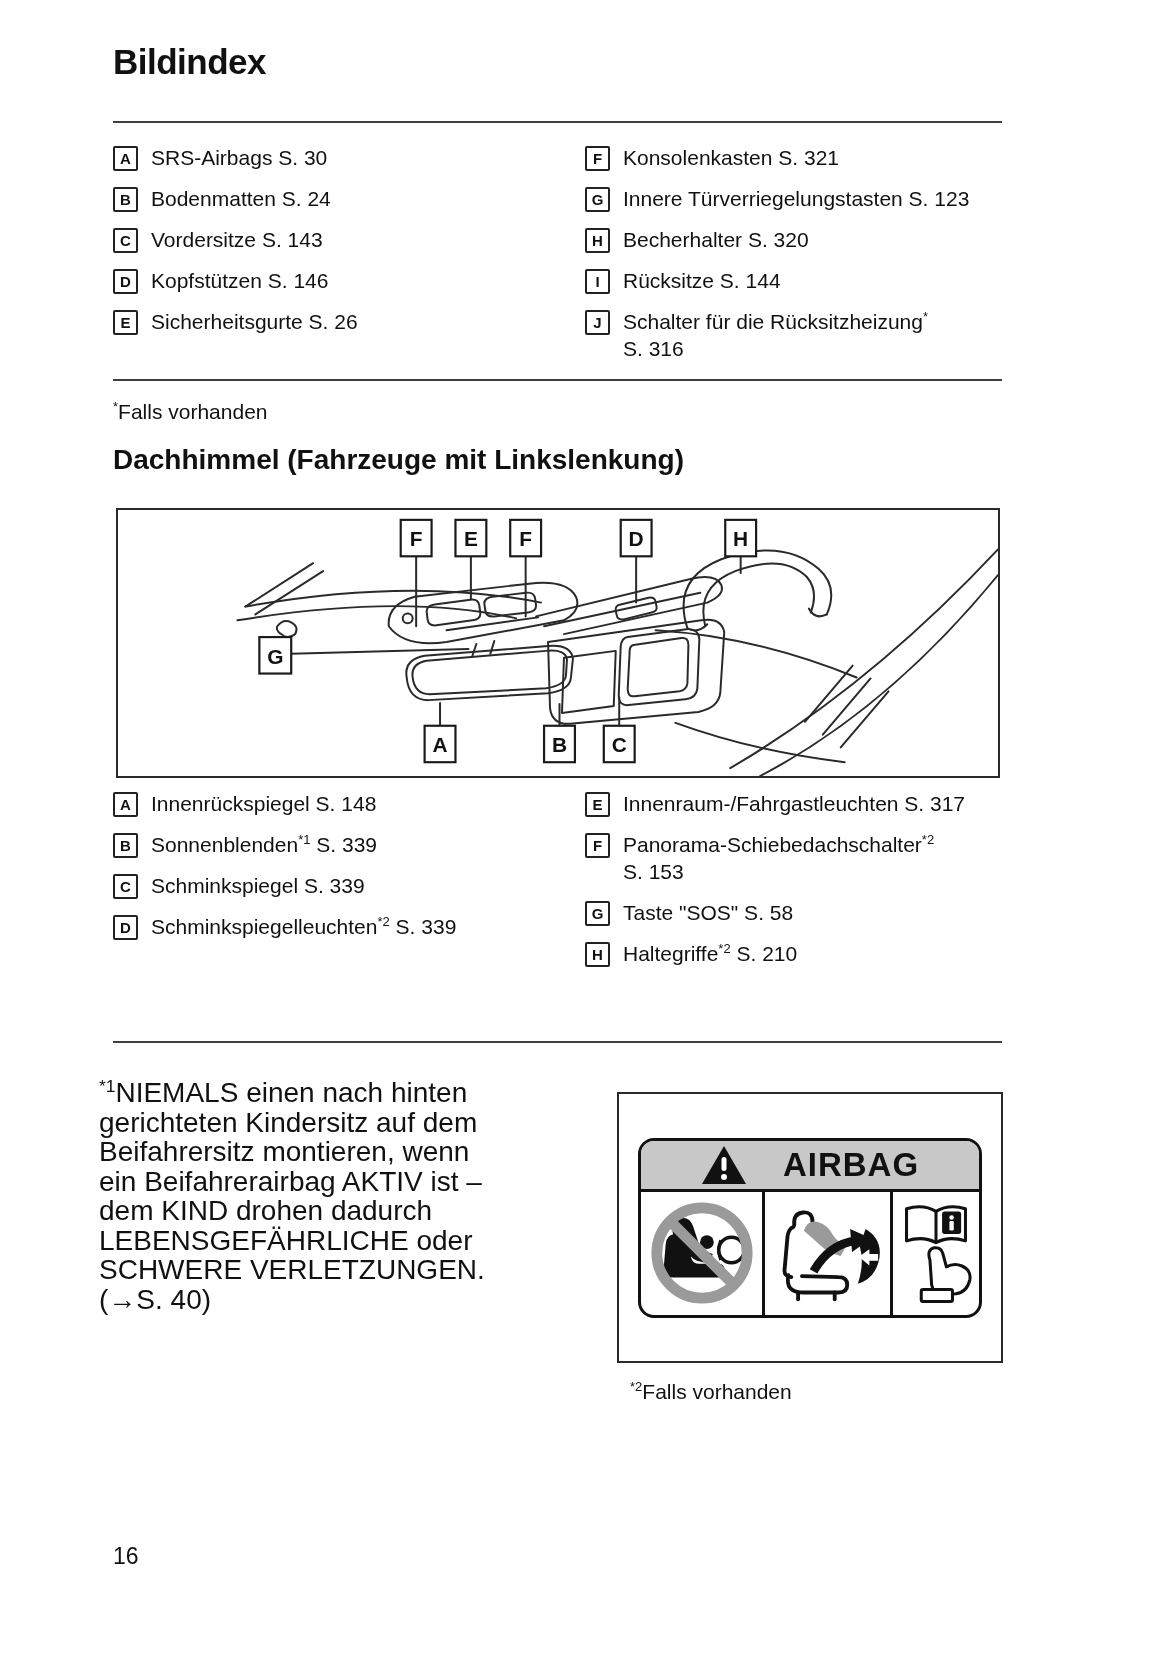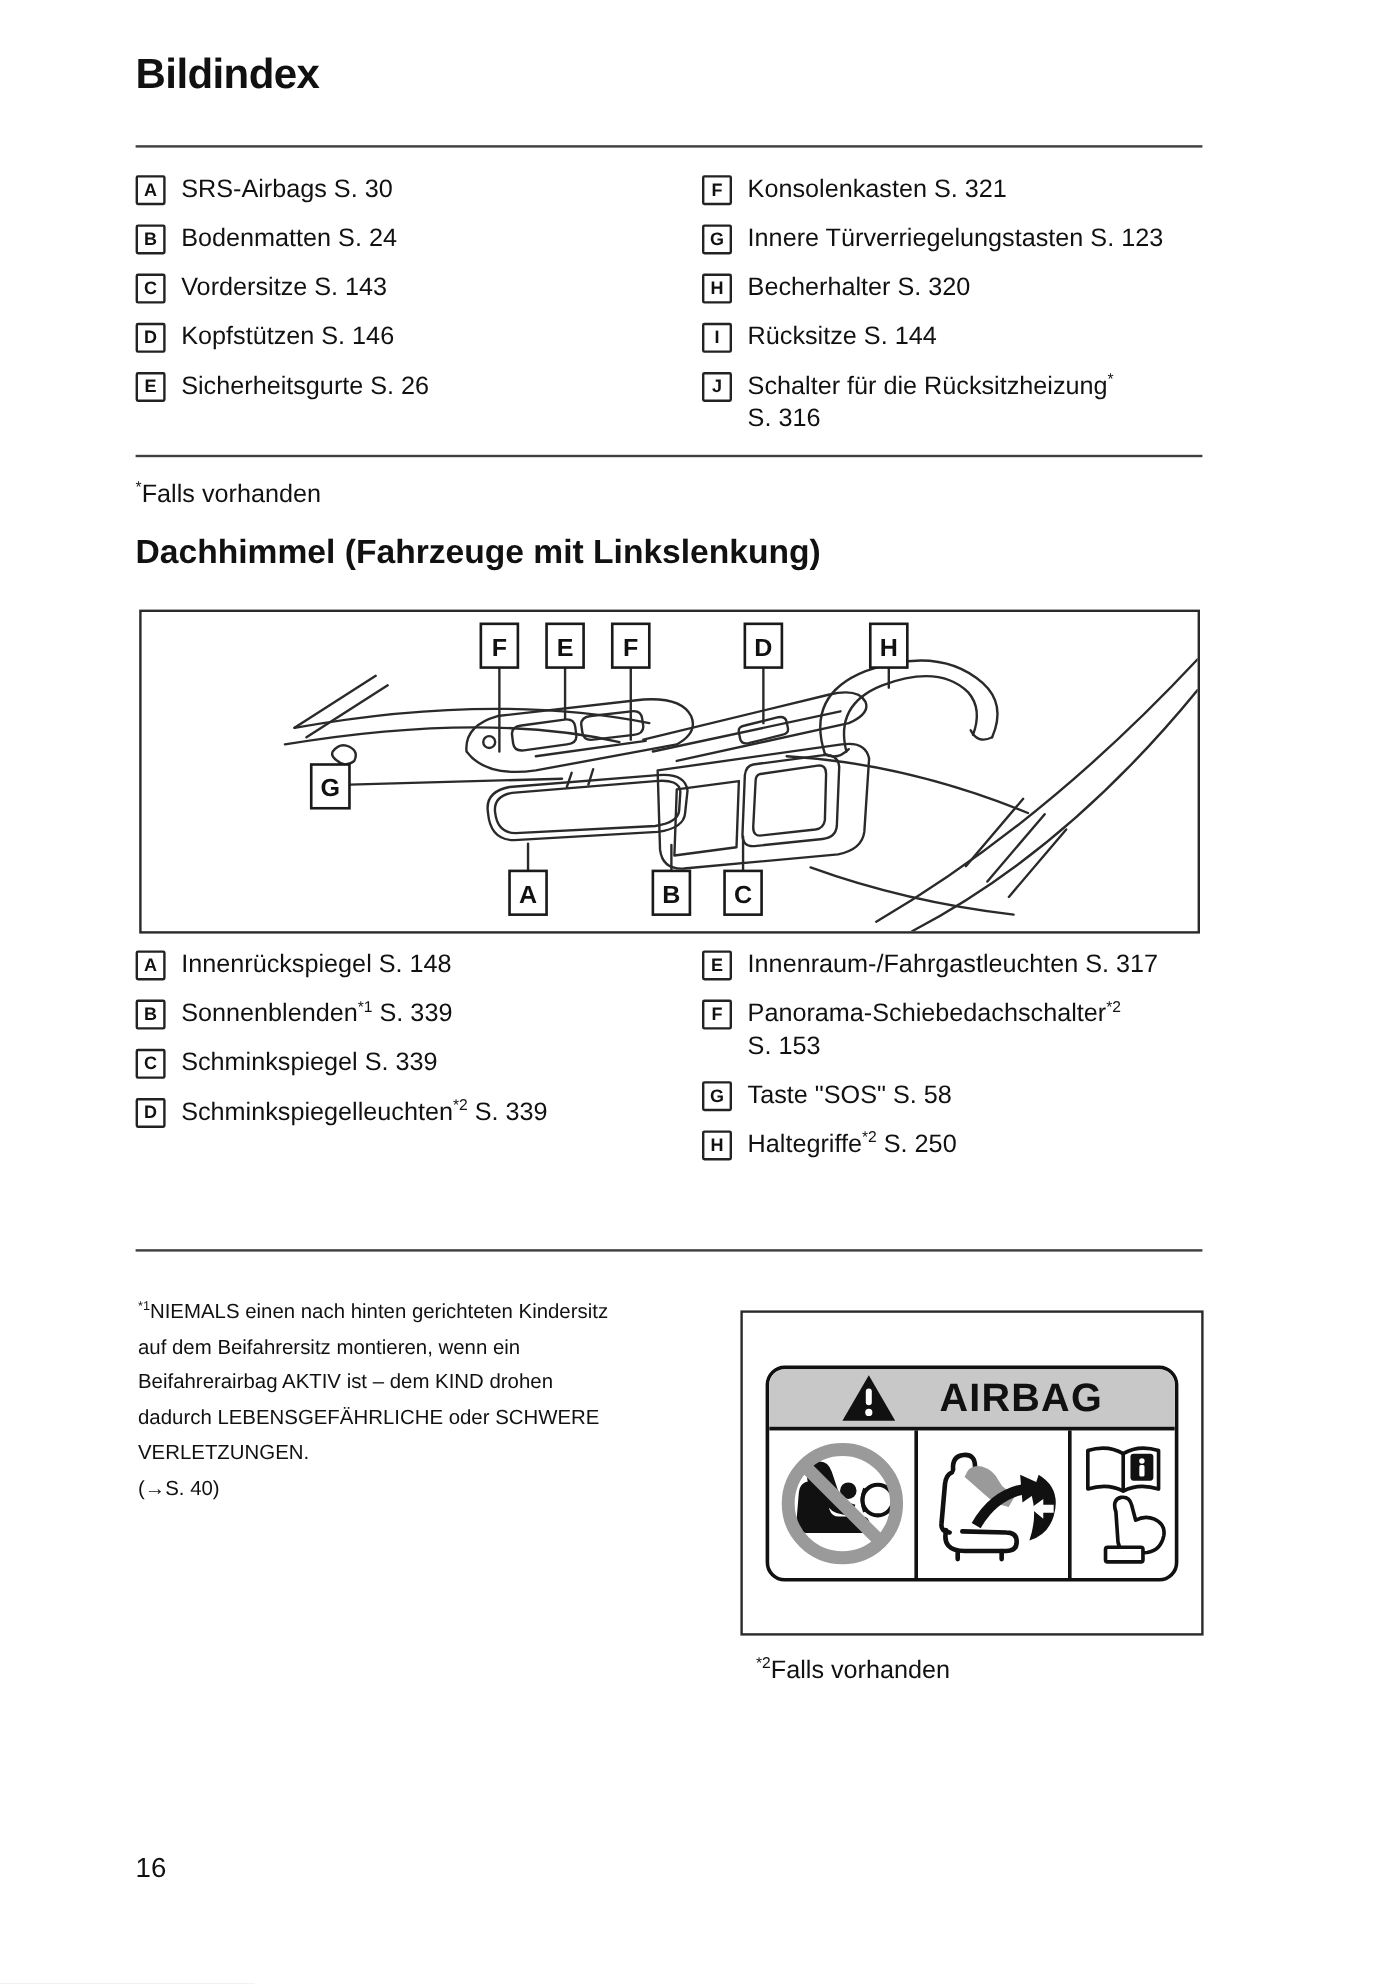--- a/index.html
+++ b/index.html
@@ -22,21 +22,21 @@
 
   .note-star{position:absolute;left:113px;top:400px;font-size:21px;}
   .heading{position:absolute;left:113px;top:444px;font-size:28px;font-weight:700;}
 
   .diagram{position:absolute;left:116px;top:508px;width:884px;height:270px;border:2px solid #2a2a2a;box-sizing:border-box;}
   .diagram svg{display:block;width:100%;height:100%;}
   .callout-rect{fill:#fff;stroke:#1a1a1a;stroke-width:2.2;}
   .callout-text{font-family:"Liberation Sans",sans-serif;font-size:21px;font-weight:700;fill:#111;text-anchor:middle;}
   .art{stroke:#2a2a2a;stroke-width:2;fill:none;stroke-linecap:round;stroke-linejoin:round;}
 
-  .fn1{position:absolute;left:115px;top:1078px;width:392px;font-size:17px;line-height:29.5px;}
+  .fn1{position:absolute;left:99px;top:1078px;width:392px;font-size:28px;line-height:29.5px;}
   .labelbox{position:absolute;left:617px;top:1092px;width:386px;height:271px;border:2px solid #2a2a2a;
             box-sizing:border-box;display:flex;align-items:center;justify-content:center;}
   .airbag-label{width:344px;height:180px;border:3.5px solid #111;border-radius:16px;overflow:hidden;
                 display:flex;flex-direction:column;box-sizing:border-box;background:#fff;justify-content:center;}
   .al-header{height:48px;flex:none;background:#c8c8c8;border-bottom:3.5px solid #111;
              display:flex;align-items:center;justify-content:center;gap:36px;}
   .al-header-text{font-size:33px;font-weight:700;letter-spacing:1px;color:#111;}
   .al-body{flex:1;display:flex;min-height:0;}
   .al-cell{display:flex;align-items:center;justify-content:center;min-width:0;}
   .al-c1{width:36.5%;border-right:3.5px solid #111;}
@@ -211,21 +211,21 @@
       <div class="row">
         <span class="kb">F</span>
         <span class="tx"><span>Panorama-Schiebedachschalter</span><sup>*2</sup><span class="t2block">S. 153</span></span>
       </div>
       <div class="row">
         <span class="kb">G</span>
         <span class="tx"><span>Taste "SOS" S. 58</span></span>
       </div>
       <div class="row">
         <span class="kb">H</span>
-        <span class="tx"><span>Haltegriffe</span><sup>*2</sup><span> S. 250</span></span>
+        <span class="tx"><span>Haltegriffe</span><sup>*2</sup><span> S. 210</span></span>
       </div>
     </div>
   </div>
 
   <div class="rule rule3"></div>
 
   <div class="fn1"><sup>*1</sup><span>NIEMALS einen nach hinten gerichteten Kindersitz auf dem Beifahrersitz montieren, wenn ein Beifahrerairbag AKTIV ist – dem KIND drohen dadurch LEBENSGEFÄHRLICHE oder SCHWERE VERLETZUNGEN.</span><span class="t2block">(→S. 40)</span></div>
 
   <div class="labelbox">
     <div class="airbag-label">

